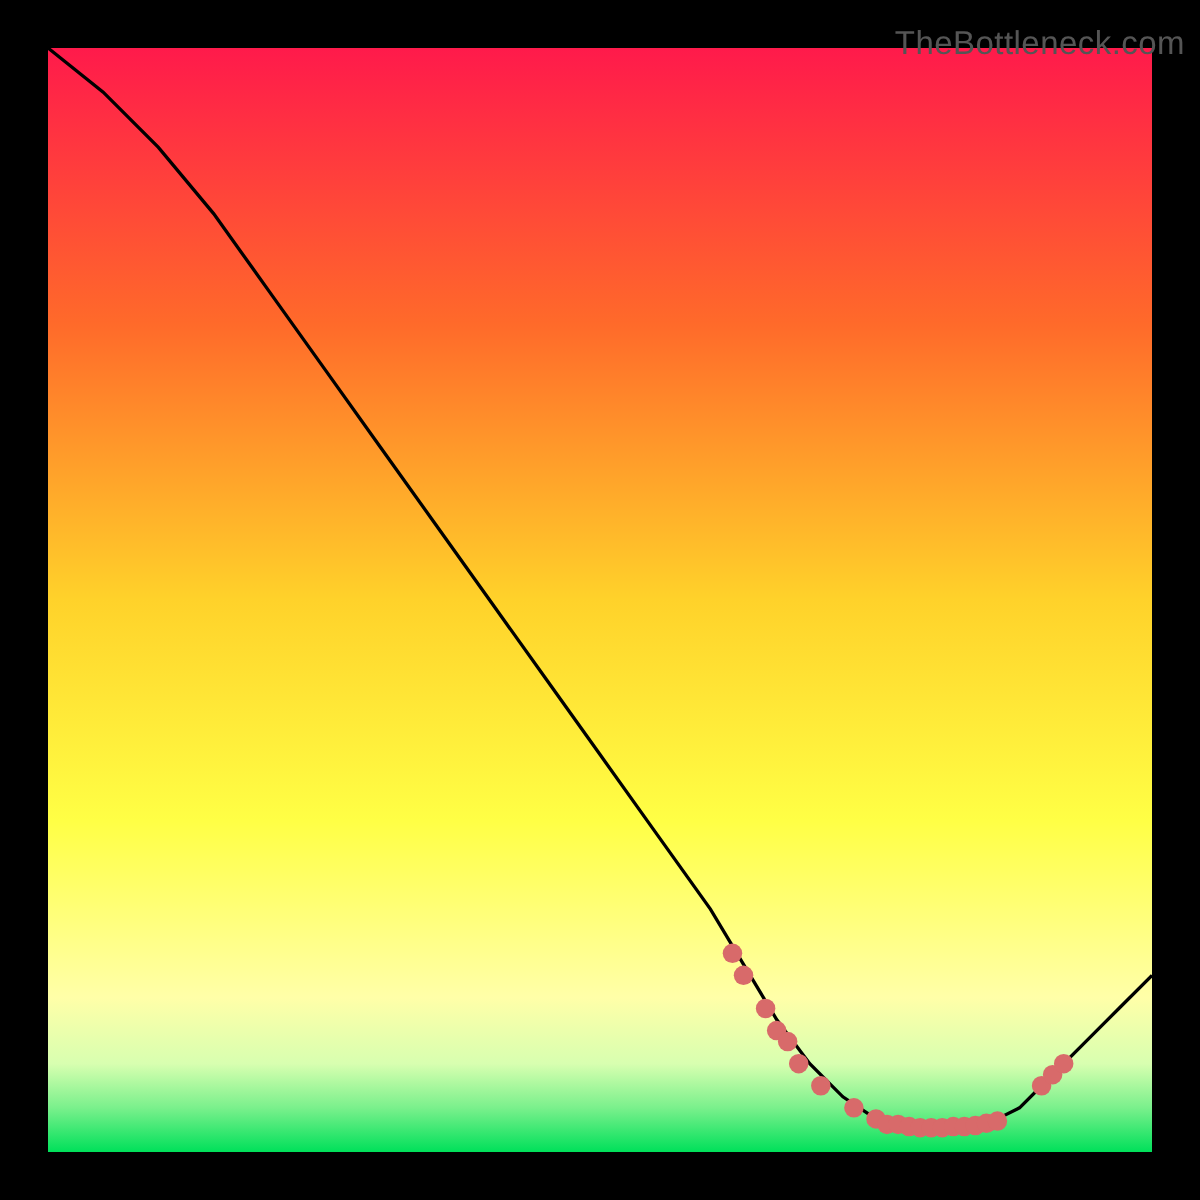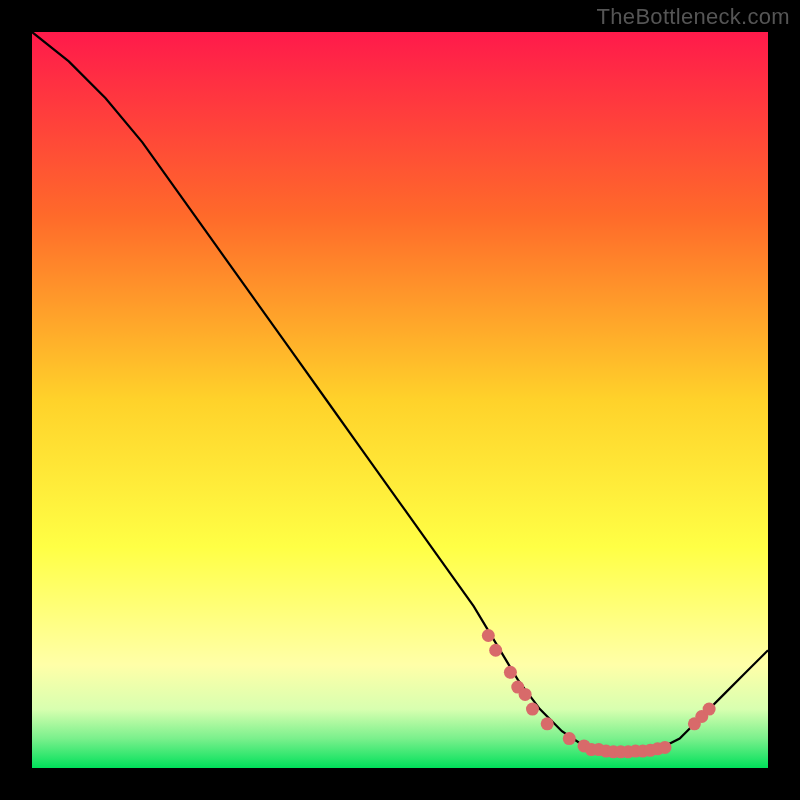--- a/index.html
+++ b/index.html
@@ -12,21 +12,21 @@
     font-family: Arial, Helvetica, sans-serif;
   }
   .frame {
     position: relative;
     width: 800px;
     height: 800px;
     background: #000;
   }
   .watermark {
     position: absolute;
-    top: 4px;
+    top: 16px;
     right: 10px;
     color: #555;
     font-size: 22px;
     font-weight: 500;
     letter-spacing: 0.3px;
     z-index: 10;
   }
   .plot-wrap {
     position: absolute;
     left: 32px;

